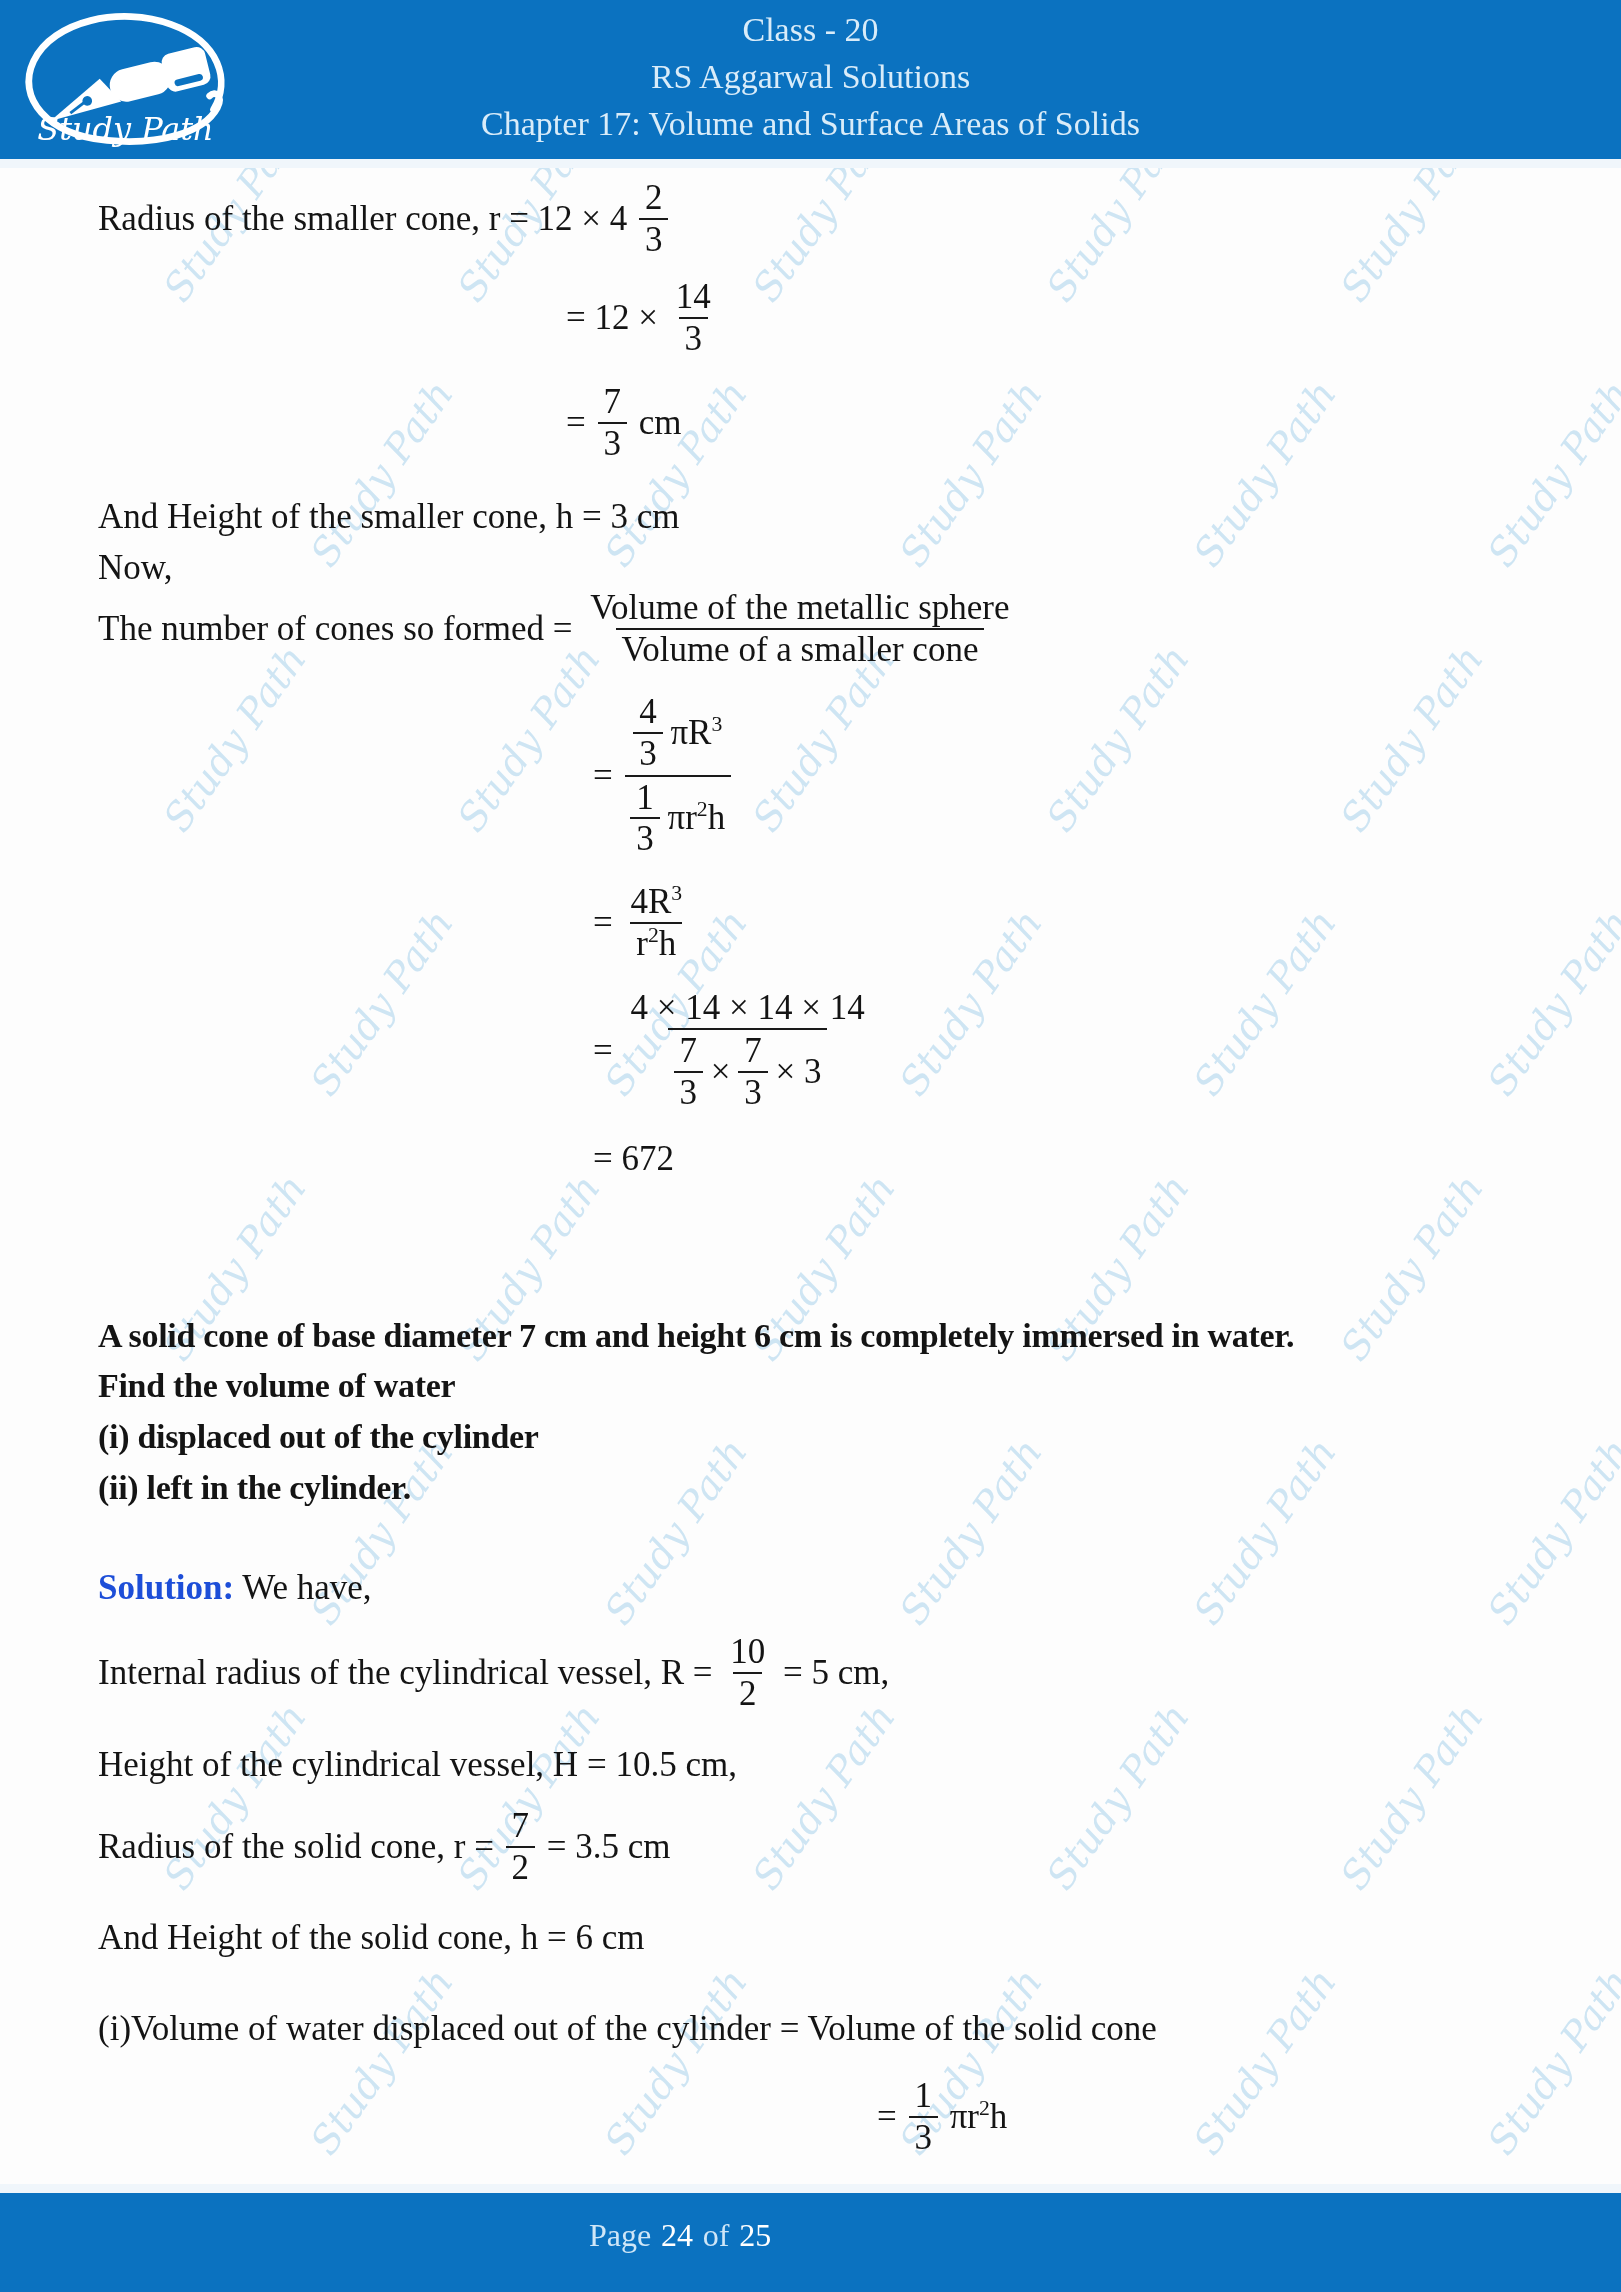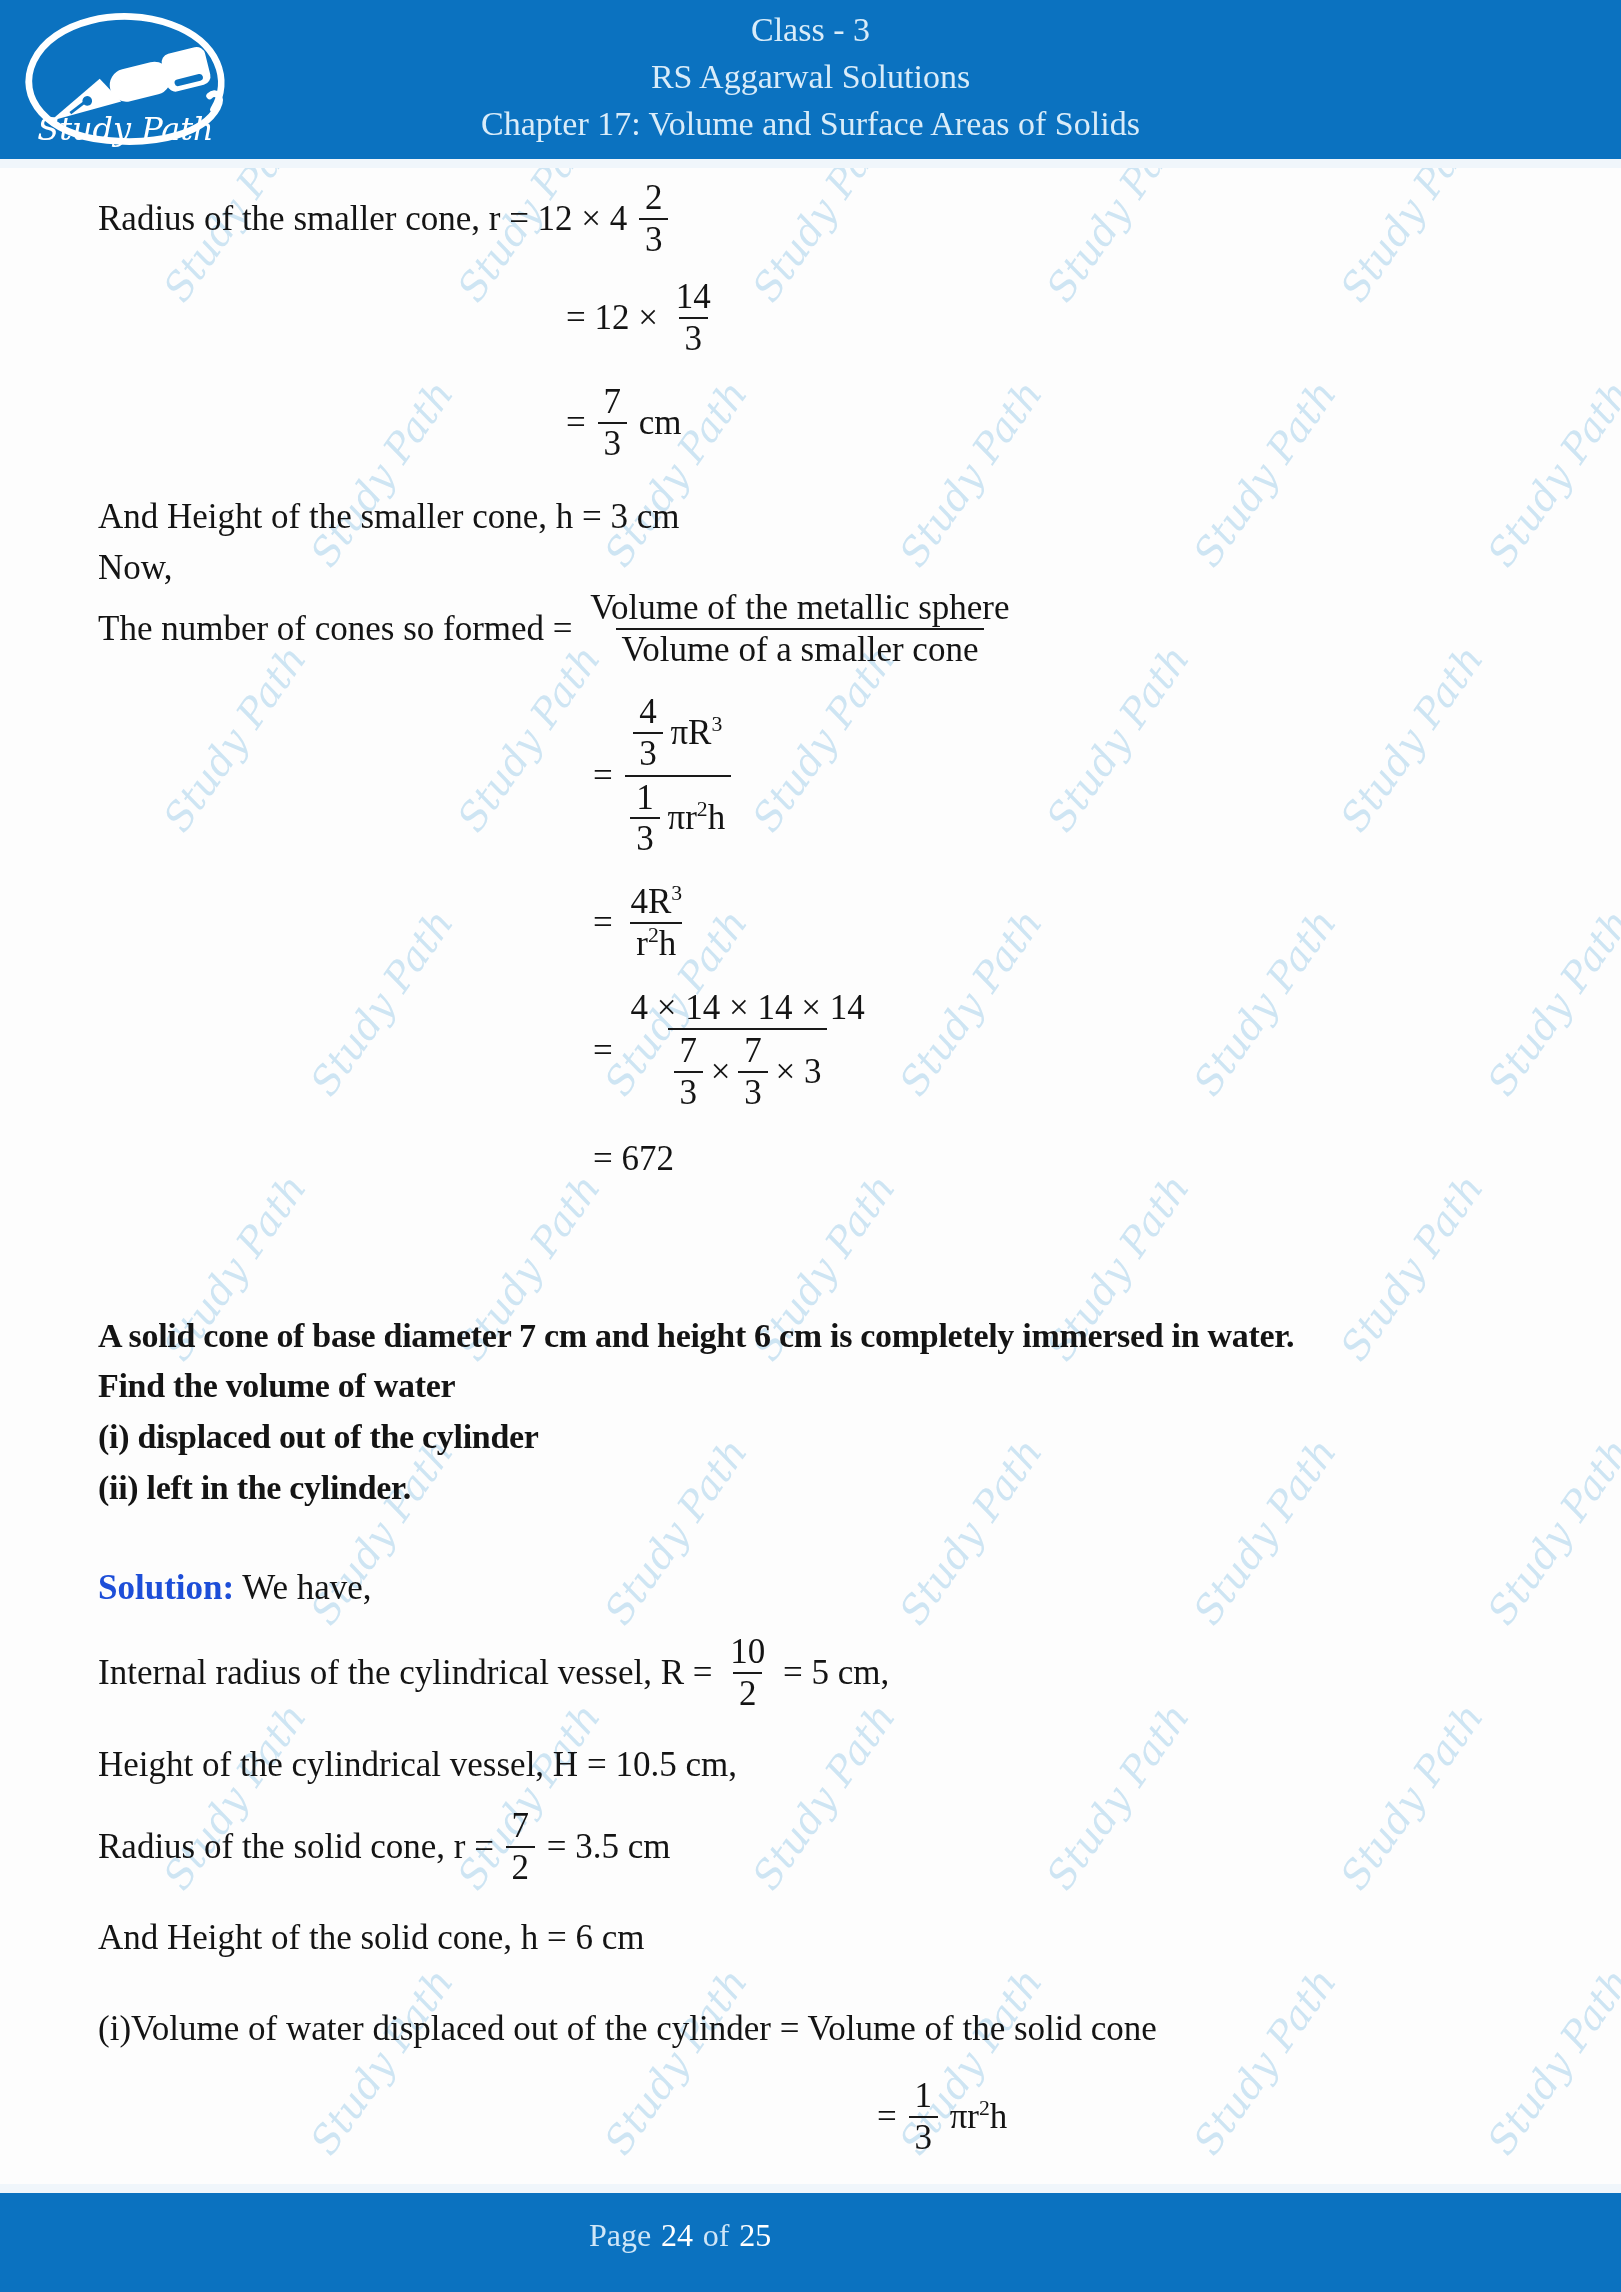--- a/index.html
+++ b/index.html
@@ -99,21 +99,21 @@
         <path d="M 30 100 L 90 70 L 106 98 Z" fill="#ffffff"></path>
         <circle cx="72" cy="89" r="5" fill="#0b72c0"></circle>
         <path d="M 52 97 L 68 90" stroke="#0b72c0" stroke-width="3"></path>
         <rect x="98" y="66" width="64" height="34" rx="17" fill="#ffffff"></rect>
         <rect x="156" y="62" width="46" height="40" rx="9" fill="#ffffff"></rect>
         <rect x="164" y="90" width="30" height="7" rx="3.5" fill="#0b72c0"></rect>
       </g>
       <text x="115" y="140" text-anchor="middle" font-size="33" font-style="italic" font-family="DejaVu Serif, serif" fill="#ffffff">Study Path</text>
     </svg>
     <div class="header-text">
-      <div>Class - 3</div>
+      <div>Class - 20</div>
       <div>RS Aggarwal Solutions</div>
       <div>Chapter 17: Volume and Surface Areas of Solids</div>
     </div>
   </div>
   <div class="divider-strip strip-top"></div>
 
   <div class="content">
 
     <div class="row" style="left:98px; top:178px;">
       <span>Radius of the smaller cone, r = 12 × 4</span>

